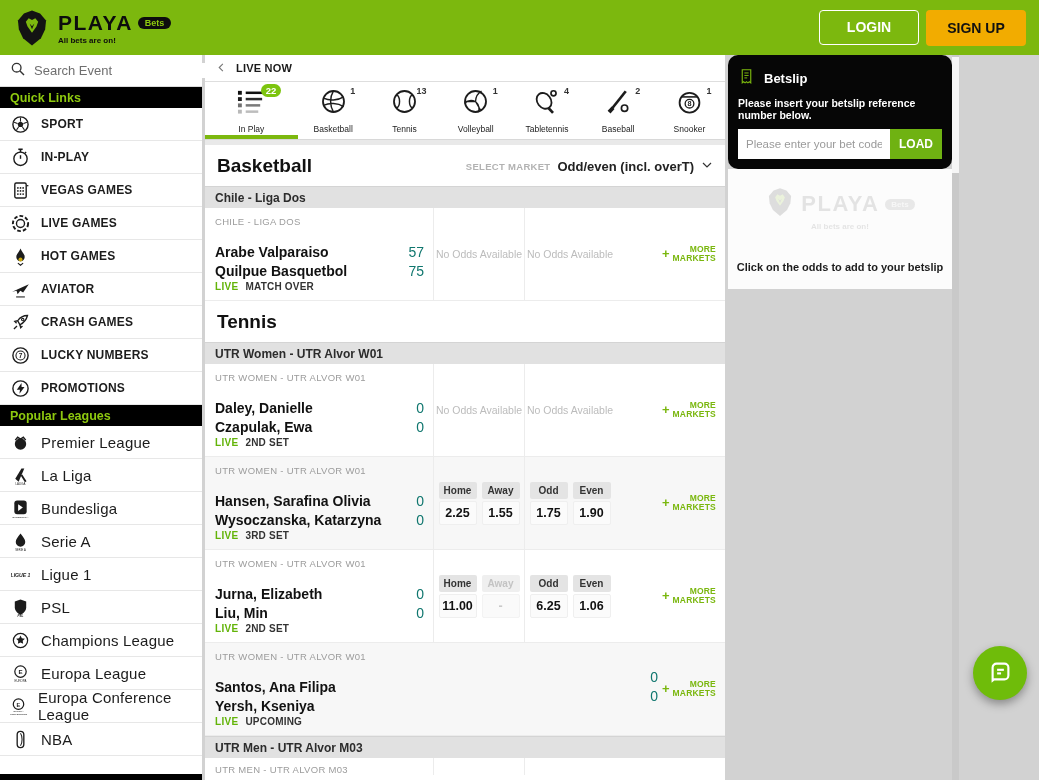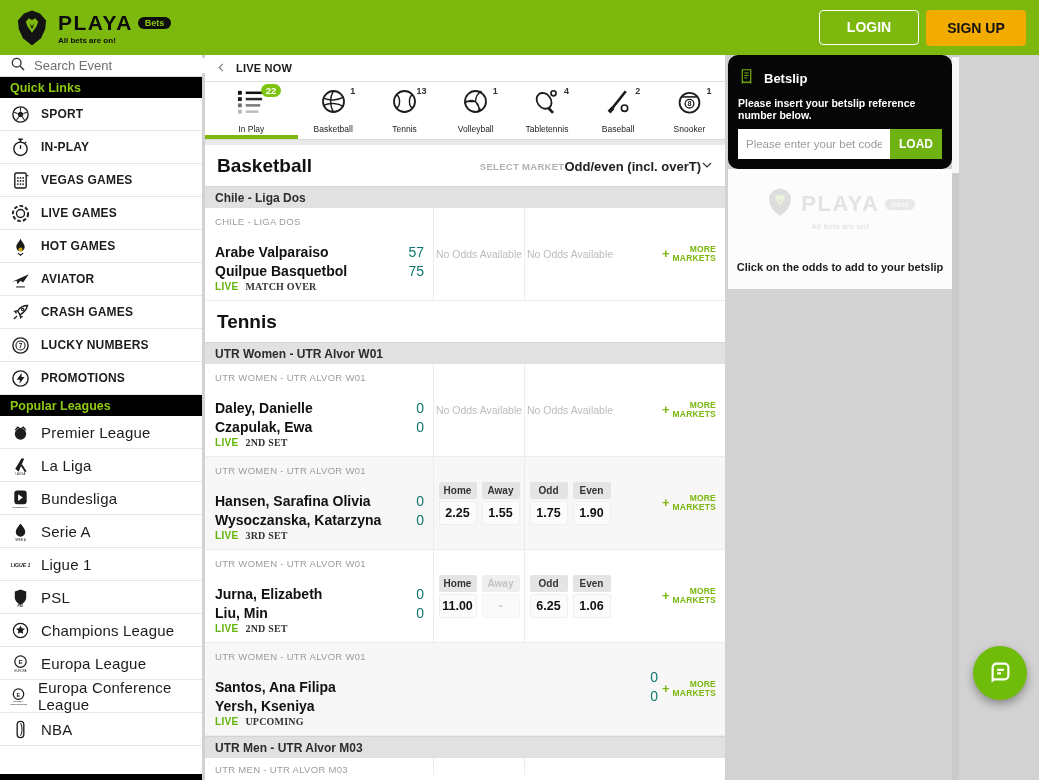--- a/index.html
+++ b/index.html
@@ -20,21 +20,21 @@
   .nav-item.active { color:#ffffff; }
   .auth { margin-left:auto; display:flex; gap:7px; }
   .btn-login { width:100px; height:35px; background:transparent; border:1.5px solid #fff; border-radius:4px; color:#fff; font-weight:700; font-size:14px; cursor:pointer; font-family:inherit; }
   .btn-signup { width:100px; height:36px; background:#f2ac00; border:none; border-radius:4px; color:#111; font-weight:700; font-size:14px; cursor:pointer; font-family:inherit; }
 
   
   .content { flex:1; display:flex; height:725px; }
 
   
   .sidebar { width:202px; background:#fff; display:flex; flex-direction:column; flex-shrink:0; }
-  .search-row { height:22px; display:flex; align-items:center; gap:8px; padding:8px 10px; border-bottom:1px solid #dcdcdc; flex-shrink:0; }
+  .search-row { height:32px; display:flex; align-items:center; gap:8px; padding:8px 10px; border-bottom:1px solid #dcdcdc; flex-shrink:0; }
   .search-row svg { width:16px; height:16px; color:#333; }
   .search-input { border:none; outline:none; flex:1; font-size:13px; color:#333; font-family:inherit; }
   .search-input::placeholder { color:#6f6f6f; }
   .side-header { background:#000; color:#8ec90f; font-size:12.5px; font-weight:700; padding:4px 10px; height:21px; flex-shrink:0; }
   .side-item { height:33px; display:flex; align-items:center; gap:10px; padding:0 9px; border-bottom:1px solid #e7e7e7; cursor:pointer; flex-shrink:0; }
   .side-icon { width:22px; height:22px; display:flex; align-items:center; justify-content:center; color:#1c1c1c; }
   .side-icon svg { width:21px; height:21px; }
   .side-label { font-size:12px; font-weight:700; color:#1c1c1c; letter-spacing:.2px; }
   .league-item .side-label { font-weight:400; font-size:15px; }
   .league-item .side-icon svg { width:19px; height:19px; }
@@ -51,37 +51,37 @@
   .tab.active { width:104px; border-bottom-color:#7cb80e; }
   .tab-icon-wrap { position:relative; width:36px; height:32px; display:flex; align-items:flex-end; justify-content:center; }
   .tab-icon svg { width:29px; height:29px; color:#1c1c1c; }
   .tab-count { position:absolute; top:-2px; right:-4px; font-size:9px; font-weight:700; color:#333; }
   .tab.active .tab-count { background:#7cc40e; color:#fff; border-radius:8px; padding:1px 5px; font-size:9.5px; top:-4px; right:-12px; }
   .tab-label { font-size:8.5px; color:#222; margin-top:4px; }
   .tabs-gap { height:5px; background:#e9e9e9; flex-shrink:0; }
 
   .section-head { display:flex; align-items:center; justify-content:space-between; padding:10px 12px 9px 12px; }
   .section-title { font-size:19px; font-weight:800; color:#111; }
-  .market-select { display:flex; align-items:center; cursor:pointer; }
+  .market-select { display:flex; align-items:center; gap:7px; cursor:pointer; }
   .ms-label { font-size:9.5px; font-weight:700; color:#b2b2b2; letter-spacing:.3px; }
   .ms-value { font-size:13px; font-weight:700; color:#222; }
   .ms-chevron svg { width:12px; height:12px; color:#333; }
   .league-bar { background:#e1e1e1; border-top:1px solid #d4d4d4; color:#2c2c2c; font-size:12px; font-weight:600; padding:4px 10px; height:22px; }
   .match-row { display:flex; min-height:92px; border-bottom:1px solid #ececec; background:#fff; }
   .match-row.alt { background:#f7f7f7; }
   .m-info { flex:1; min-width:0; padding:8px 0 8px 10px; display:flex; flex-direction:column; justify-content:space-between; cursor:pointer; }
   .m-league { font-size:9.5px; color:#9c9c9c; letter-spacing:.3px; }
   .m-teams { display:flex; align-items:flex-start;margin-top:16px; }
   .m-names { flex:1; min-width:0; }
   .m-team { font-size:14px; font-weight:700; color:#111; line-height:19px; white-space:nowrap; }
   .m-scores { width:42px; text-align:right; padding-right:9px; flex-shrink:0; }
   .m-score { font-size:14px; font-weight:400; color:#0f766e; line-height:19px; }
   .m-status { font-size:10px; display:flex; gap:7px; align-items:center; }
   .live { color:#63b409; font-weight:800; letter-spacing:.3px; }
-  .phase { color:#333; font-weight:600; letter-spacing:.2px;font-family:Liberation Serif, serif; }
+  .phase { color:#333; font-weight:600; letter-spacing:.2px; }
   .odds-col { width:91px; flex-shrink:0; border-left:1px solid #ececec; display:flex; align-items:center; justify-content:center; }
   .no-odds { font-size:10.5px; color:#bcbcbc; }
   .odds-pair { display:flex; gap:5px; }
   .odd-btn { width:38px; cursor:pointer; }
   .odd-label { background:#e4e4e4; border-radius:2px; font-size:10px; font-weight:600; color:#333; text-align:center; padding:3px 0; margin-bottom:2px; }
   .odd-value { background:#fbfbfb; border:1px solid #efefef; border-radius:2px; font-size:12.5px; font-weight:600; color:#111; text-align:center; padding:4px 0; }
   .odd-btn.disabled .odd-label { background:#efefef; color:#c3c3c3; }
   .odd-btn.disabled .odd-value { color:#c9c9c9; background:#fafafa; border-color:#f3f3f3; }
   .mm-col { width:110px; flex-shrink:0; display:flex; align-items:center; justify-content:flex-end; padding-right:9px; }
   .mm-col.compact { width:58px; }

